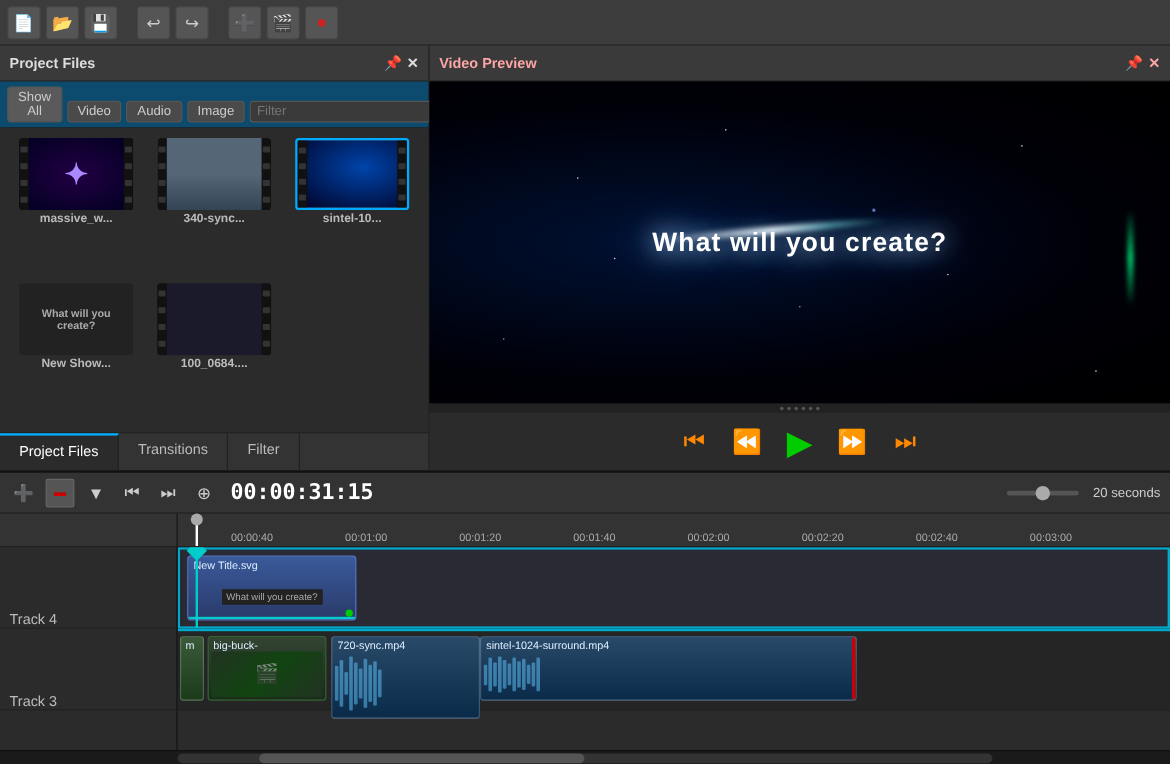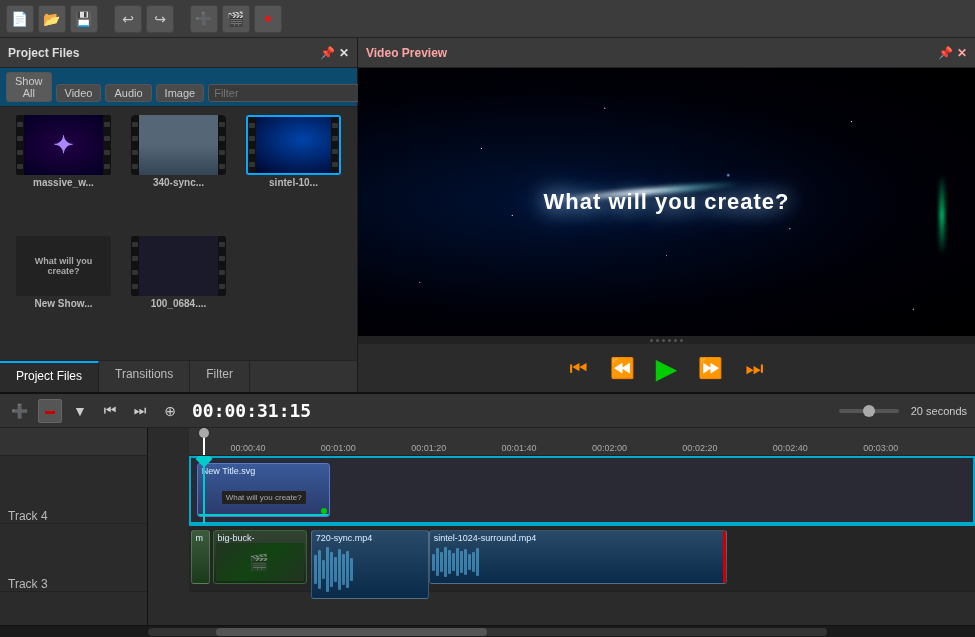--- a/index.html
+++ b/index.html
@@ -362,21 +362,20 @@
       border-right: 1px solid #111;
       display: flex;
       flex-direction: column;
     }
 
     #time-ruler-area {
       flex: 1;
       display: flex;
       flex-direction: column;
       overflow: hidden;
-      margin-left: 41px;
     }
 
     #time-ruler {
       height: 28px;
       background: #333;
       position: relative;
       border-bottom: 1px solid #222;
       display: flex;
       align-items: flex-end;
       padding-bottom: 2px;

